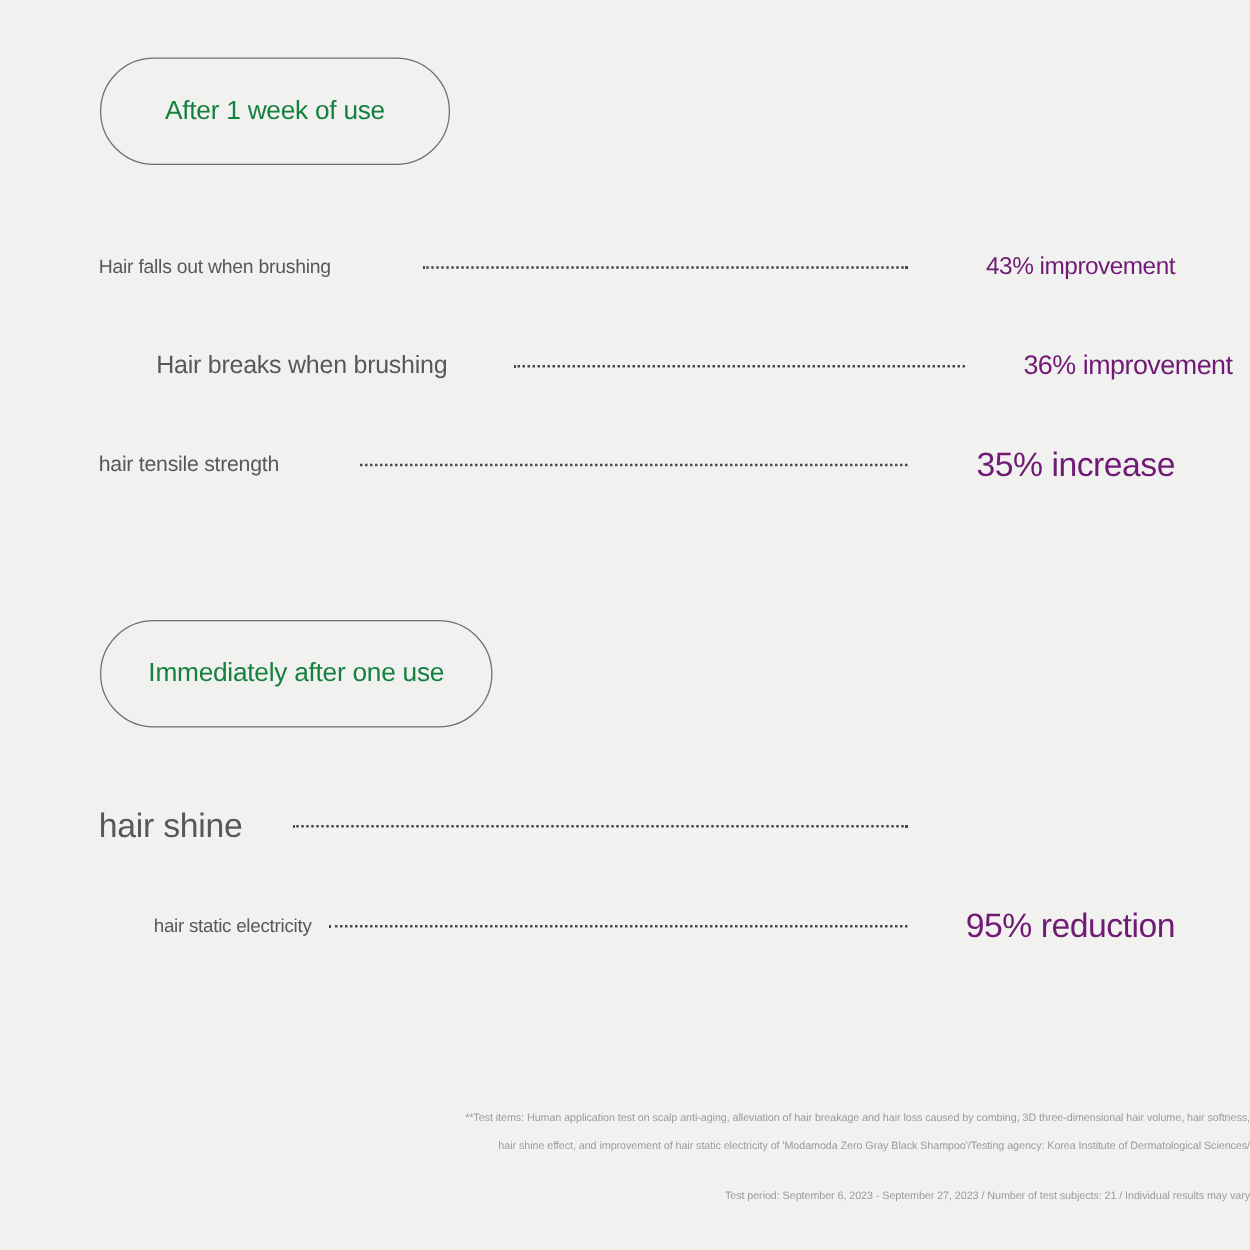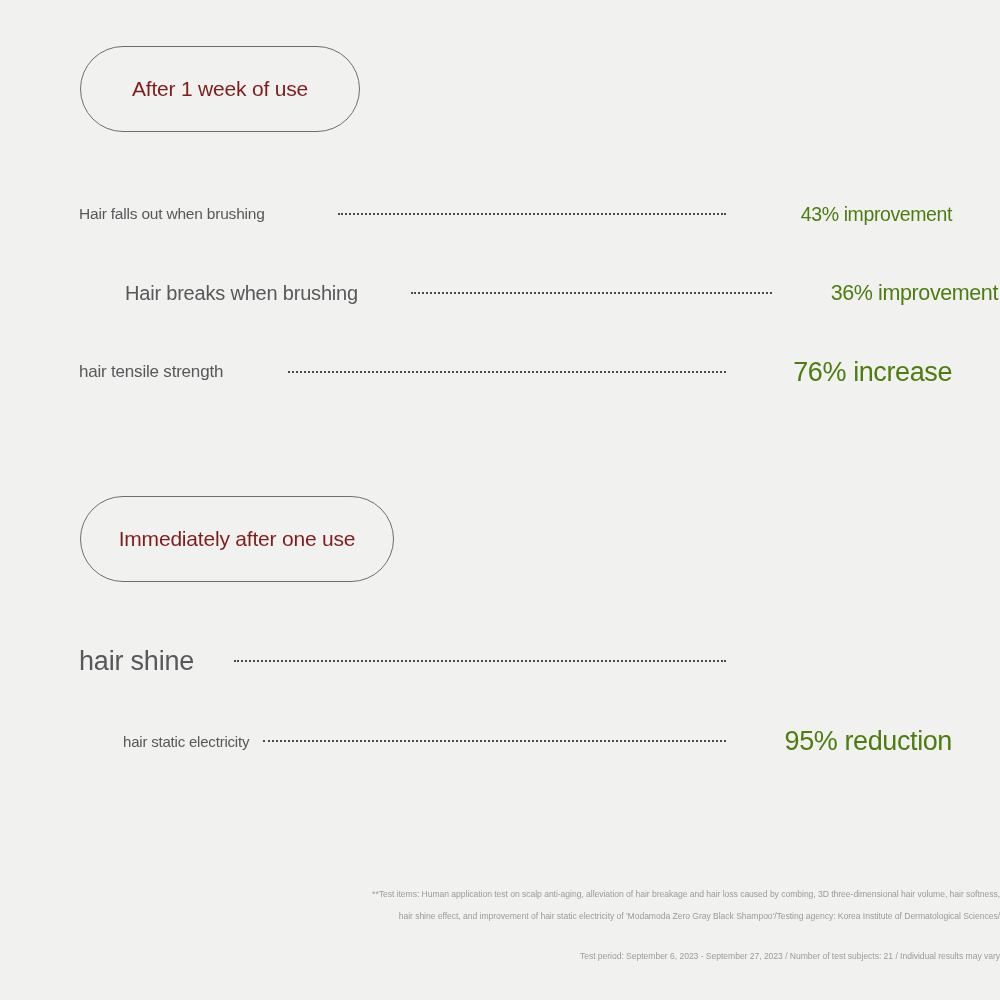--- a/index.html
+++ b/index.html
@@ -24,21 +24,21 @@
   
   .pill {
     position: absolute;
     box-sizing: border-box;
     border: 1.4px solid #6e6e70;
     border-radius: 999px;
     background: transparent;
     display: flex;
     align-items: center;
     justify-content: center;
-    color: #7f1d1d;
+    color: #15803d;
     letter-spacing: -0.2px;
   }
   .pill-1 {
     left: 80px;
     top: 46px;
     width: 280px;
     height: 86px;
     font-size: 21px;
   }
   .pill-2 {
@@ -68,25 +68,25 @@
   }
   .row-line {
     position: absolute;
     top: 50%;
     height: 0;
     border-top: 2.4px dotted #4a4a4c;
     transform: translateY(-50%);
   }
   .row-value {
     position: absolute;
-    right: 48px;
+    right: 60px;
     top: 50%;
     transform: translateY(-50%);
     white-space: nowrap;
-    color: #4d7c0f;
+    color: #701a75;
     letter-spacing: -0.4px;
   }
 
   
   #row-0 { top: 194px; }
   #row-0 .row-label { font-size: 15.5px; }
   #row-0 .row-line  { left: 338px; width: 388px; }
   #row-0 .row-value { font-size: 19.5px; }
 
   #row-1 { top: 273px; margin-left: 46px; }
@@ -141,21 +141,21 @@
 
   <div class="row" id="row-1">
     <span class="row-label">Hair breaks when brushing</span>
     <span class="row-line"></span>
     <span class="row-value">36% improvement</span>
   </div>
 
   <div class="row" id="row-2">
     <span class="row-label">hair tensile strength</span>
     <span class="row-line"></span>
-    <span class="row-value">76% increase</span>
+    <span class="row-value">35% increase</span>
   </div>
 
   <div class="pill pill-2">
     <span>Immediately after one use</span>
   </div>
 
   <div class="row" id="row-3">
     <span class="row-label">hair shine</span>
     <span class="row-line"></span>
   </div>

